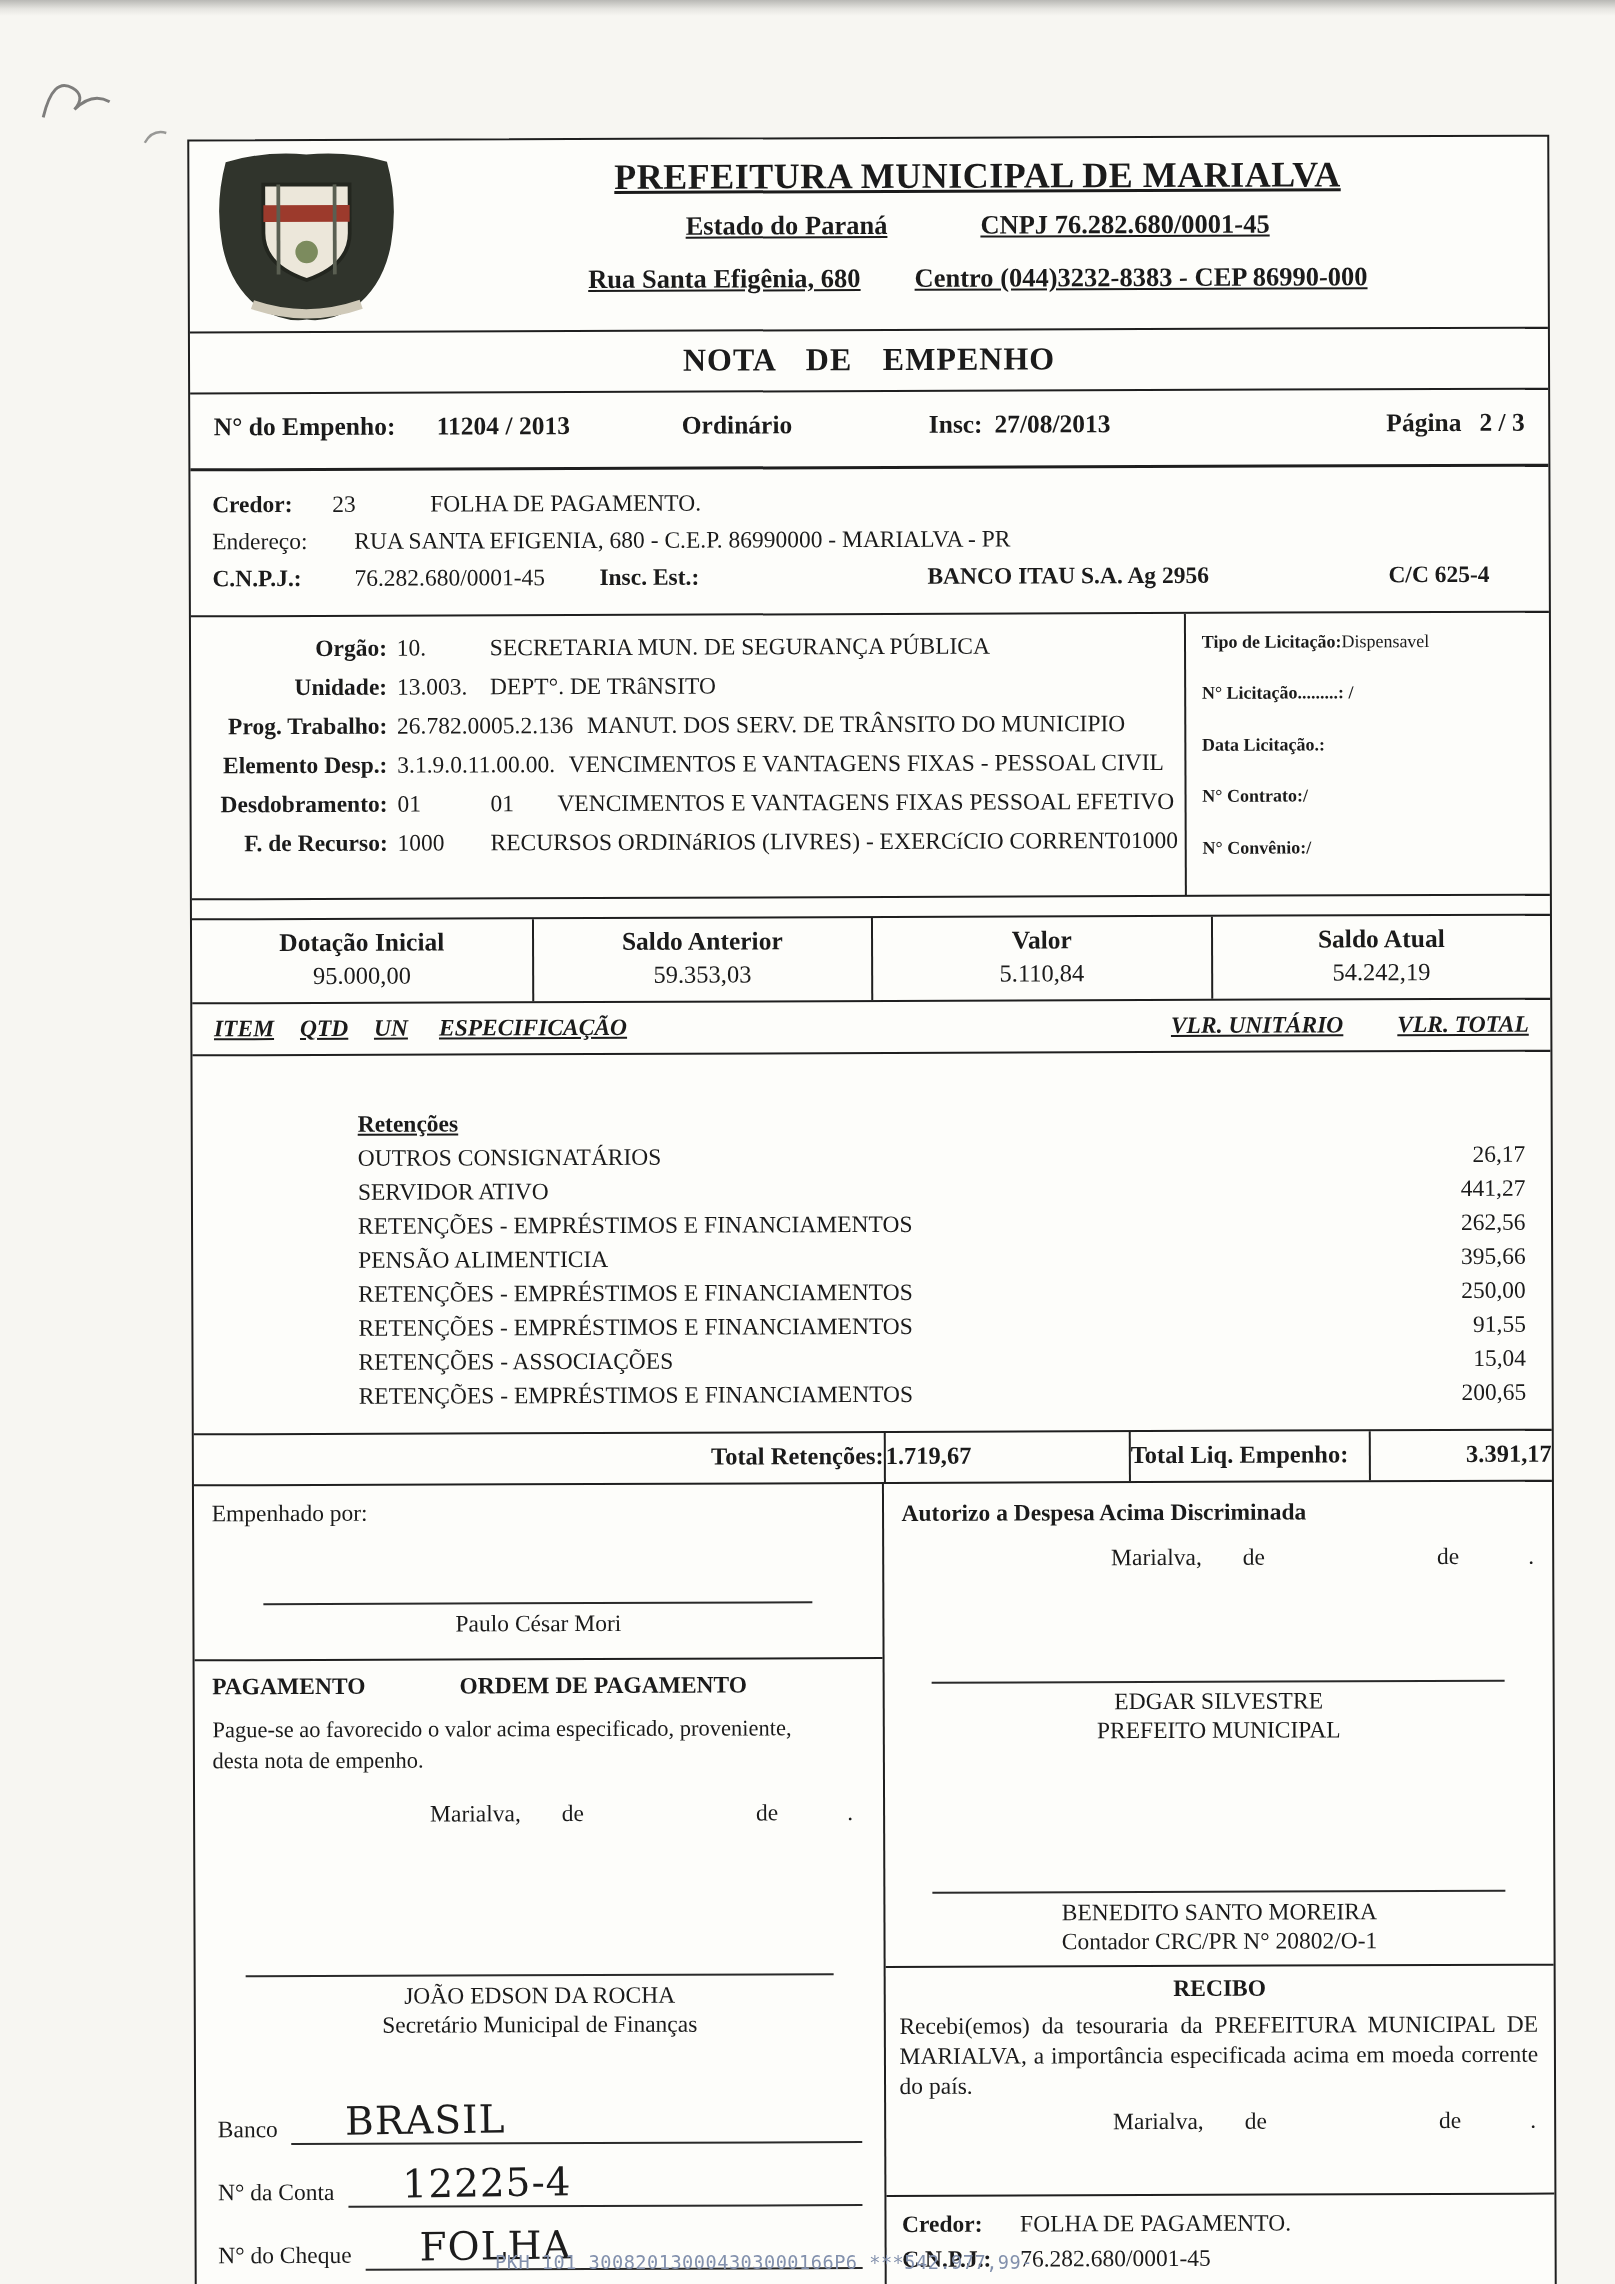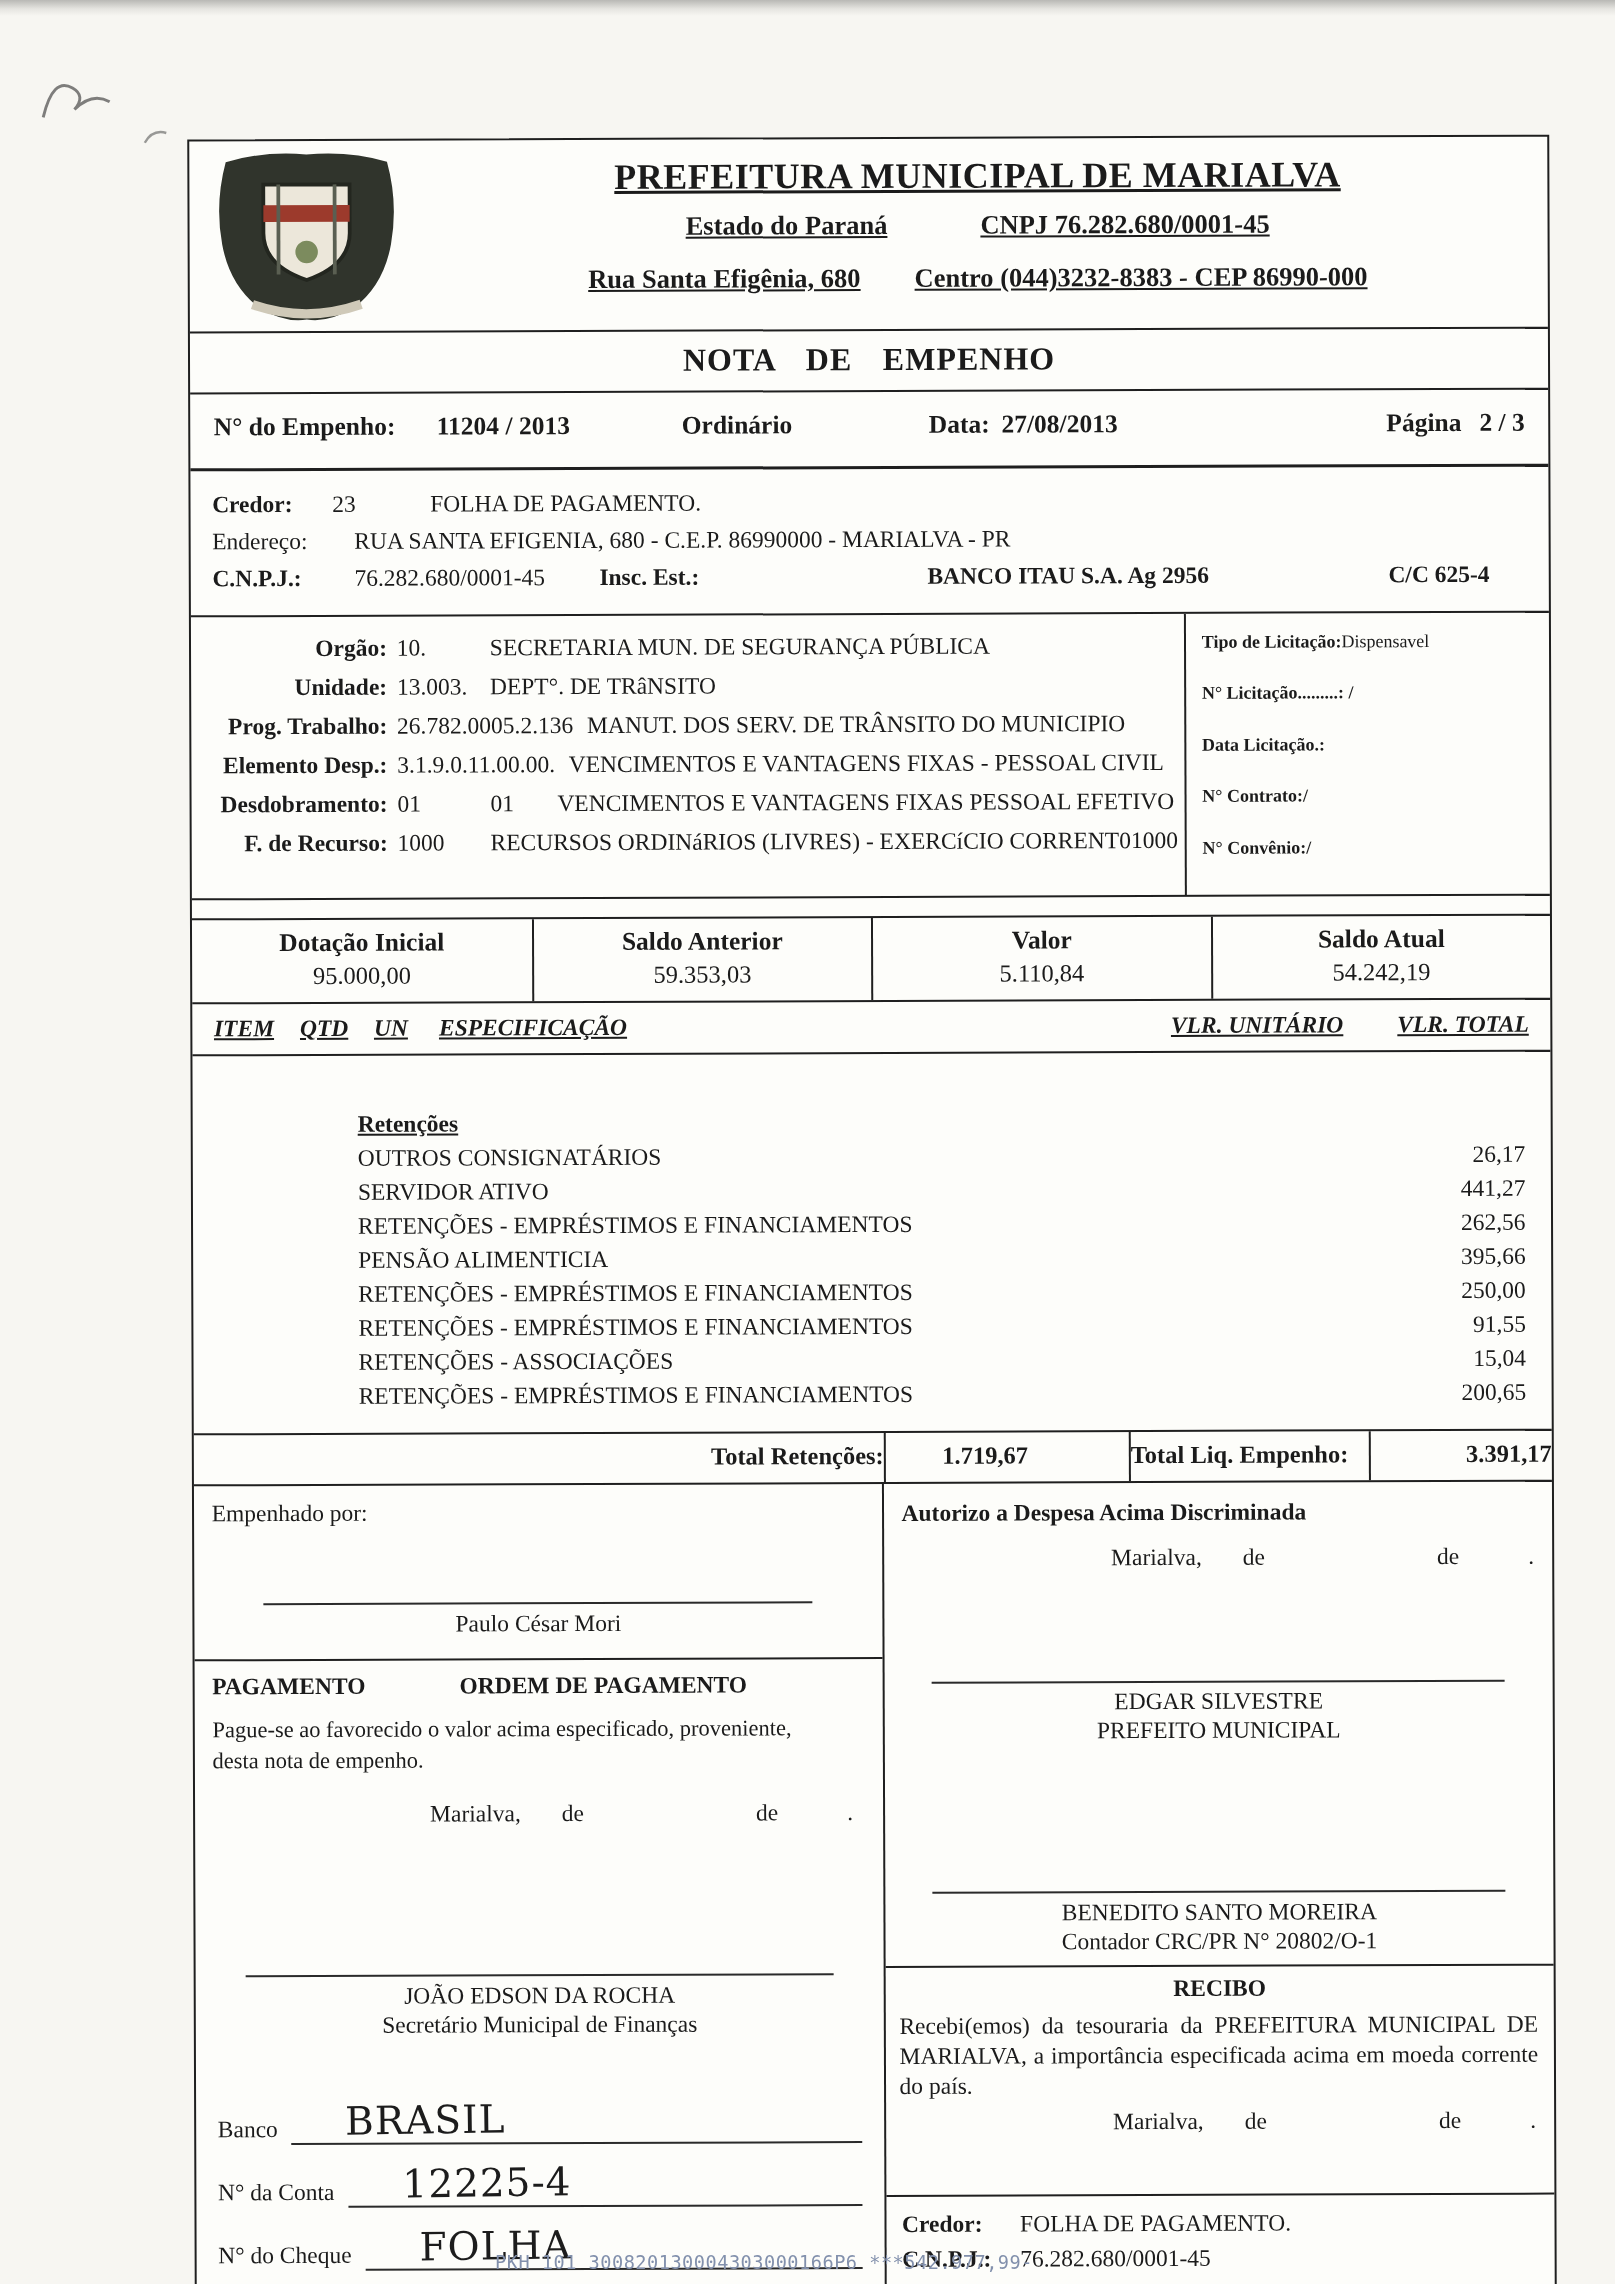--- a/index.html
+++ b/index.html
@@ -89,21 +89,21 @@
   .ret-row { display:flex; line-height:34px; }
   .ret-desc { flex:1; }
   .ret-val { width:147px; text-align:right; }
 
   
   .totais { display:grid; grid-template-columns:50.8% 14.8% 20.9% 13.5%;
     border-top:2.9px solid #1f1f1f; border-bottom:2.9px solid #1f1f1f;
     font-size:24.5px; font-weight:bold; }
   .totais > div { padding:9.8px 0 11.8px; }
   .tot-c1 { text-align:right; padding-right:25.5px; }
-  .tot-c2 { border-left:2.9px solid #1f1f1f; text-align:center; }
+  .tot-c2 { border-left:2.9px solid #1f1f1f; text-align:left; }
   .tot-c3 { border-left:2.9px solid #1f1f1f; padding-left:21.6px;margin-left:44px; }
   .tot-c4 { border-left:2.9px solid #1f1f1f; text-align:right; padding-right:21.6px; }
 
   
   .footer { display:flex; min-height:806px; }
   .f-left { width:50.8%; border-right:2.9px solid #1f1f1f; font-size:23.5px;
     display:flex; flex-direction:column; }
   .f-right { flex:1; font-size:23.5px; display:flex; flex-direction:column; }
 
   .empenhado { padding:13.7px 17.6px 0; }
@@ -187,21 +187,21 @@
       </div>
     </header>
 
     <div class="doc-title">NOTA DE EMPENHO</div>
 
     <div class="empenho-row">
       <span>N° do Empenho:</span>
       <span>11204 / 2013</span>
       <span>Ordinário</span>
       <span class="cell-data">
-        <span>Data:</span>
+        <span>Insc:</span>
         <span>27/08/2013</span>
       </span>
       <span class="pagina-cell">
         <span>Página</span>
         <span>2 / 3</span>
       </span>
     </div>
 
     <section class="credor">
       <div class="row">

